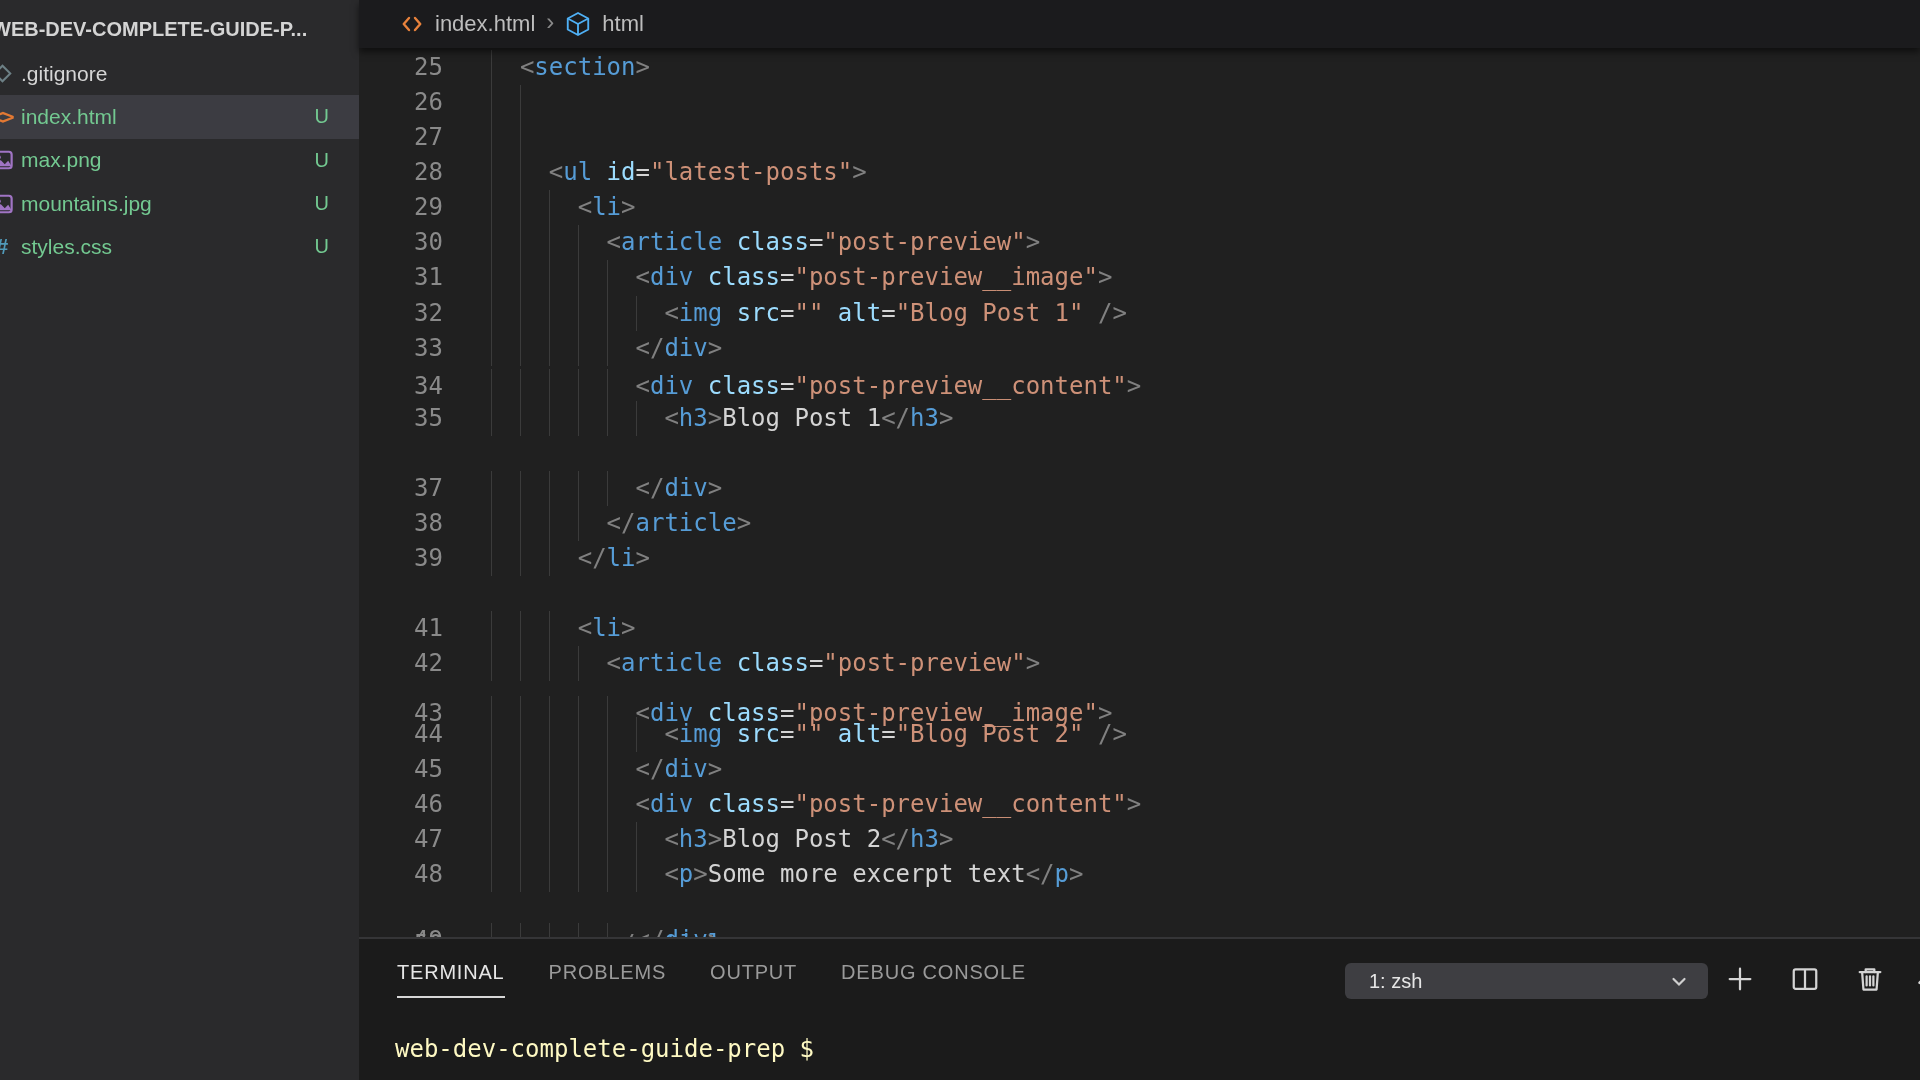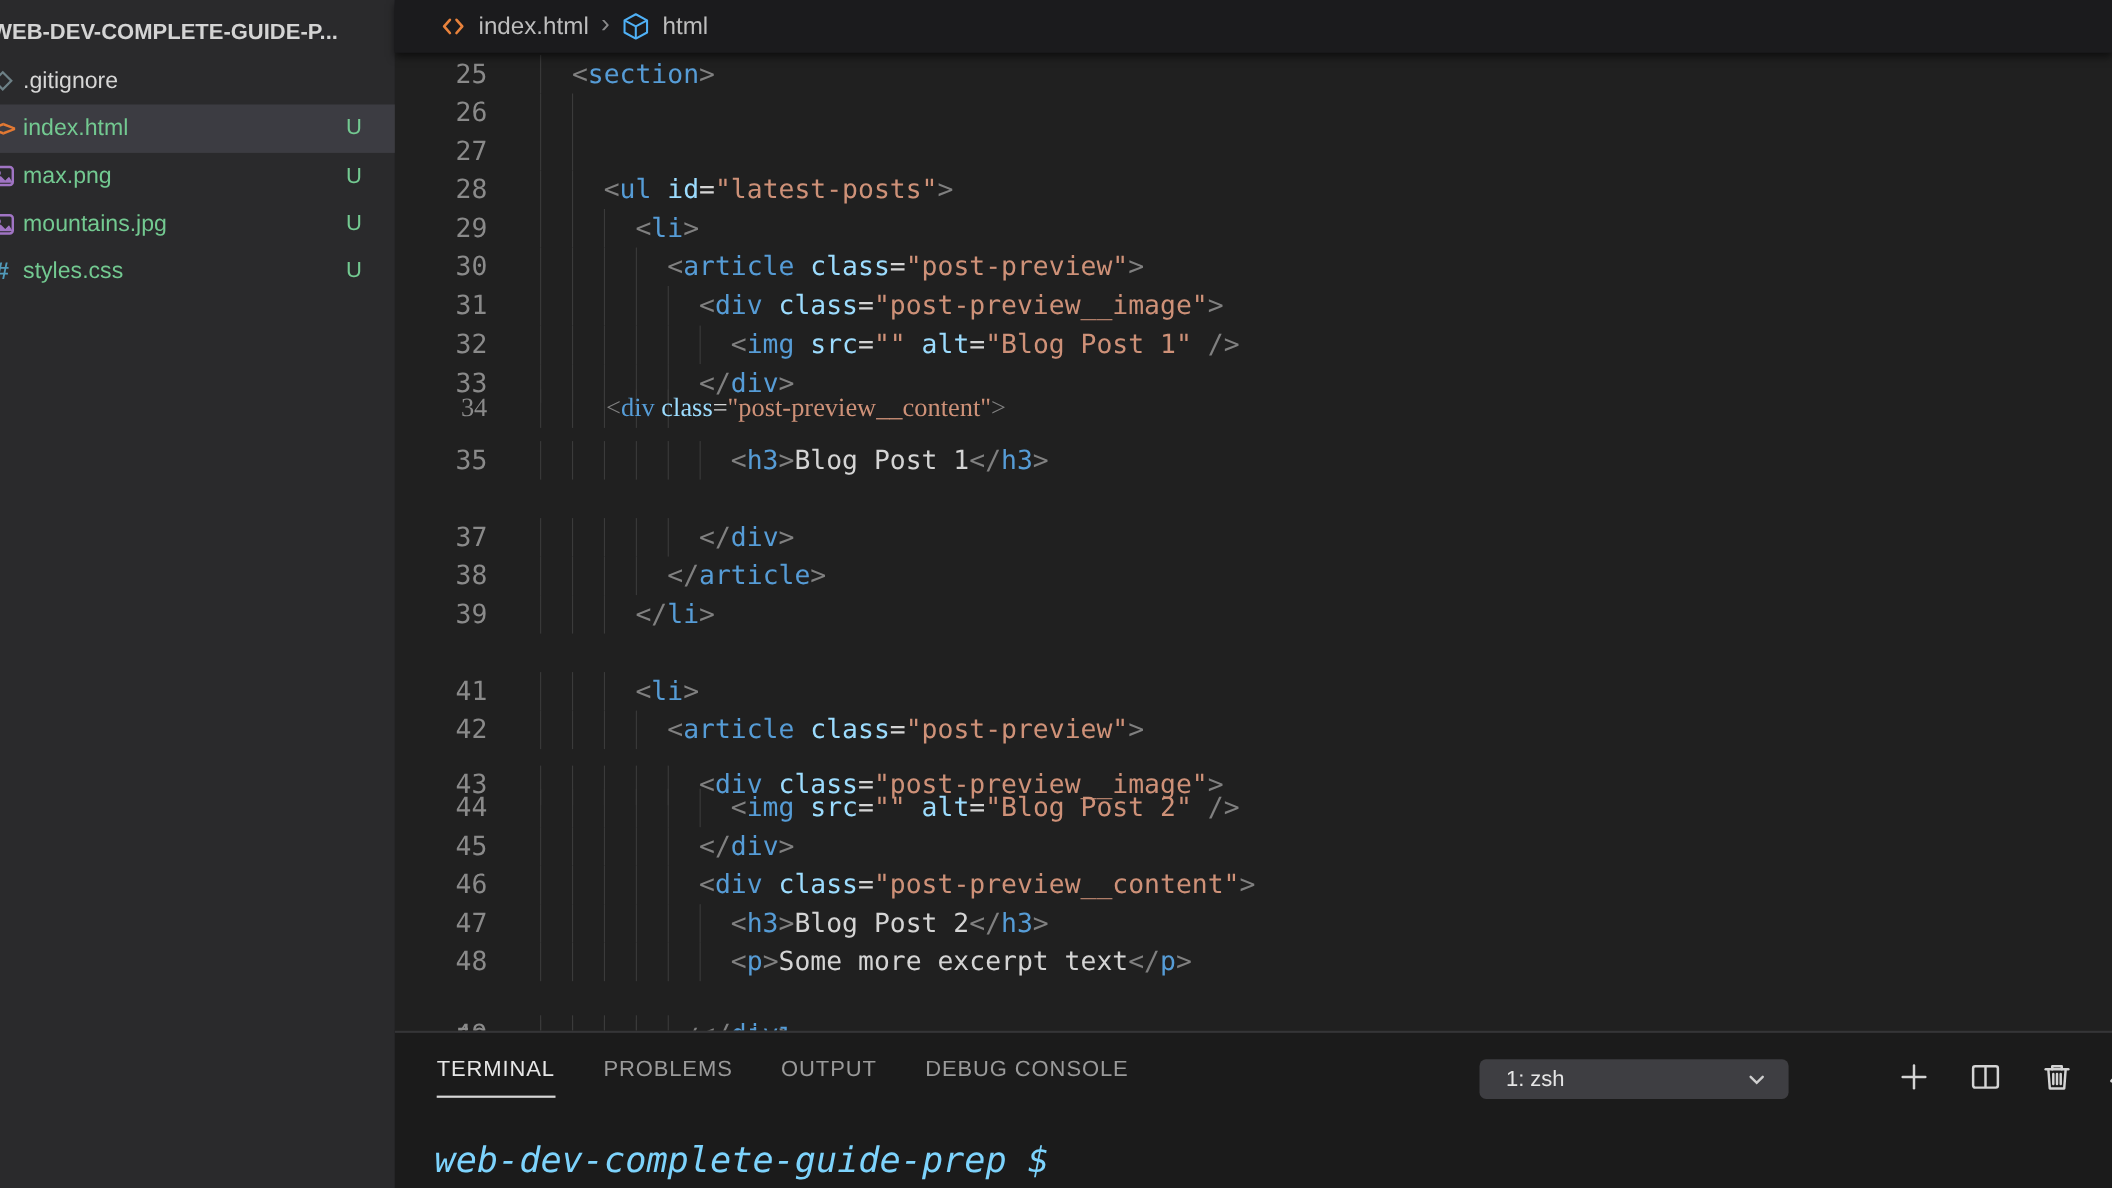--- a/index.html
+++ b/index.html
@@ -48,25 +48,25 @@
   .t-a{color:var(--attr-cyan);}
   .t-s{color:var(--string-orange);}
   .t-x{color:var(--text-light);}
 
   
   #panel{position:absolute;left:359px;top:937px;width:1561px;height:143px;background:var(--panel-bg);
     border-top:2px solid #353537;overflow:hidden;z-index:6;}
   #panel-tabs{position:absolute;left:38px;top:22px;display:flex;gap:44px;}
   .ptab{font-size:20px;letter-spacing:.8px;color:var(--tab-inactive);padding-bottom:12px;border-bottom:2px solid transparent;cursor:pointer;}
   .ptab.active{color:var(--tab-active);border-bottom-color:#d7d7d7;}
-  #shell-dropdown{position:absolute;left:986px;top:24px;width:281px;height:36px;background:var(--dropdown-bg);
+  #shell-dropdown{position:absolute;left:986px;top:24px;width:363px;height:36px;background:var(--dropdown-bg);
     border-radius:6px;display:flex;align-items:center;padding:0 18px 0 24px;cursor:pointer;}
   #shell-dropdown .lbl{font-size:20px;color:#e6e6e6;flex:1;}
   .pico{position:absolute;top:22px;width:36px;height:36px;display:flex;align-items:center;justify-content:center;cursor:pointer;}
-  #terminal-prompt{position:absolute;left:36px;top:96px;font-family:"DejaVu Sans Mono",monospace;font-size:32px;color:#7dd3fc;white-space:pre;font-style:italic;}
+  #terminal-prompt{position:absolute;left:36px;top:96px;font-family:"DejaVu Sans Mono",monospace;font-size:24px;color:#fef9c3;white-space:pre;}
 </style>
 </head>
 <body>
 
 <div id="app">
 
   <div id="sidebar">
     <div class="sb-header">
       <span>WEB-DEV-COMPLETE-GUIDE-P...</span>
     </div>
@@ -194,21 +194,21 @@
       </div>
       <div class="cl" style="top: 330.664px;">
         <span class="ln">33</span>
         <div class="guide" style="left: 132px;"></div>
         <div class="guide" style="left: 160.914px;"></div>
         <div class="guide" style="left: 189.828px;"></div>
         <div class="guide" style="left: 218.742px;"></div>
         <div class="guide" style="left: 247.656px;"></div>
         <span class="code">          <span class="t-b">&lt;/</span><span class="t-t">div</span><span class="t-b">&gt;</span></span>
       </div>
-      <div class="cl" style="top: 354px; font-family: Liberation Serif, serif;">
+      <div class="cl" style="top: 369px;">
         <span class="ln">34</span>
         <div class="guide" style="left: 132px;"></div>
         <div class="guide" style="left: 160.914px;"></div>
         <div class="guide" style="left: 189.828px;"></div>
         <div class="guide" style="left: 218.742px;"></div>
         <div class="guide" style="left: 247.656px;"></div>
         <span class="code">          <span class="t-b">&lt;</span><span class="t-t">div</span><span class="t-x"> </span><span class="t-a">class</span><span class="t-x">=</span><span class="t-s">"post-preview__content"</span><span class="t-b">&gt;</span></span>
       </div>
       <div class="cl" style="top: 400.83px;">
         <span class="ln">35</span>

